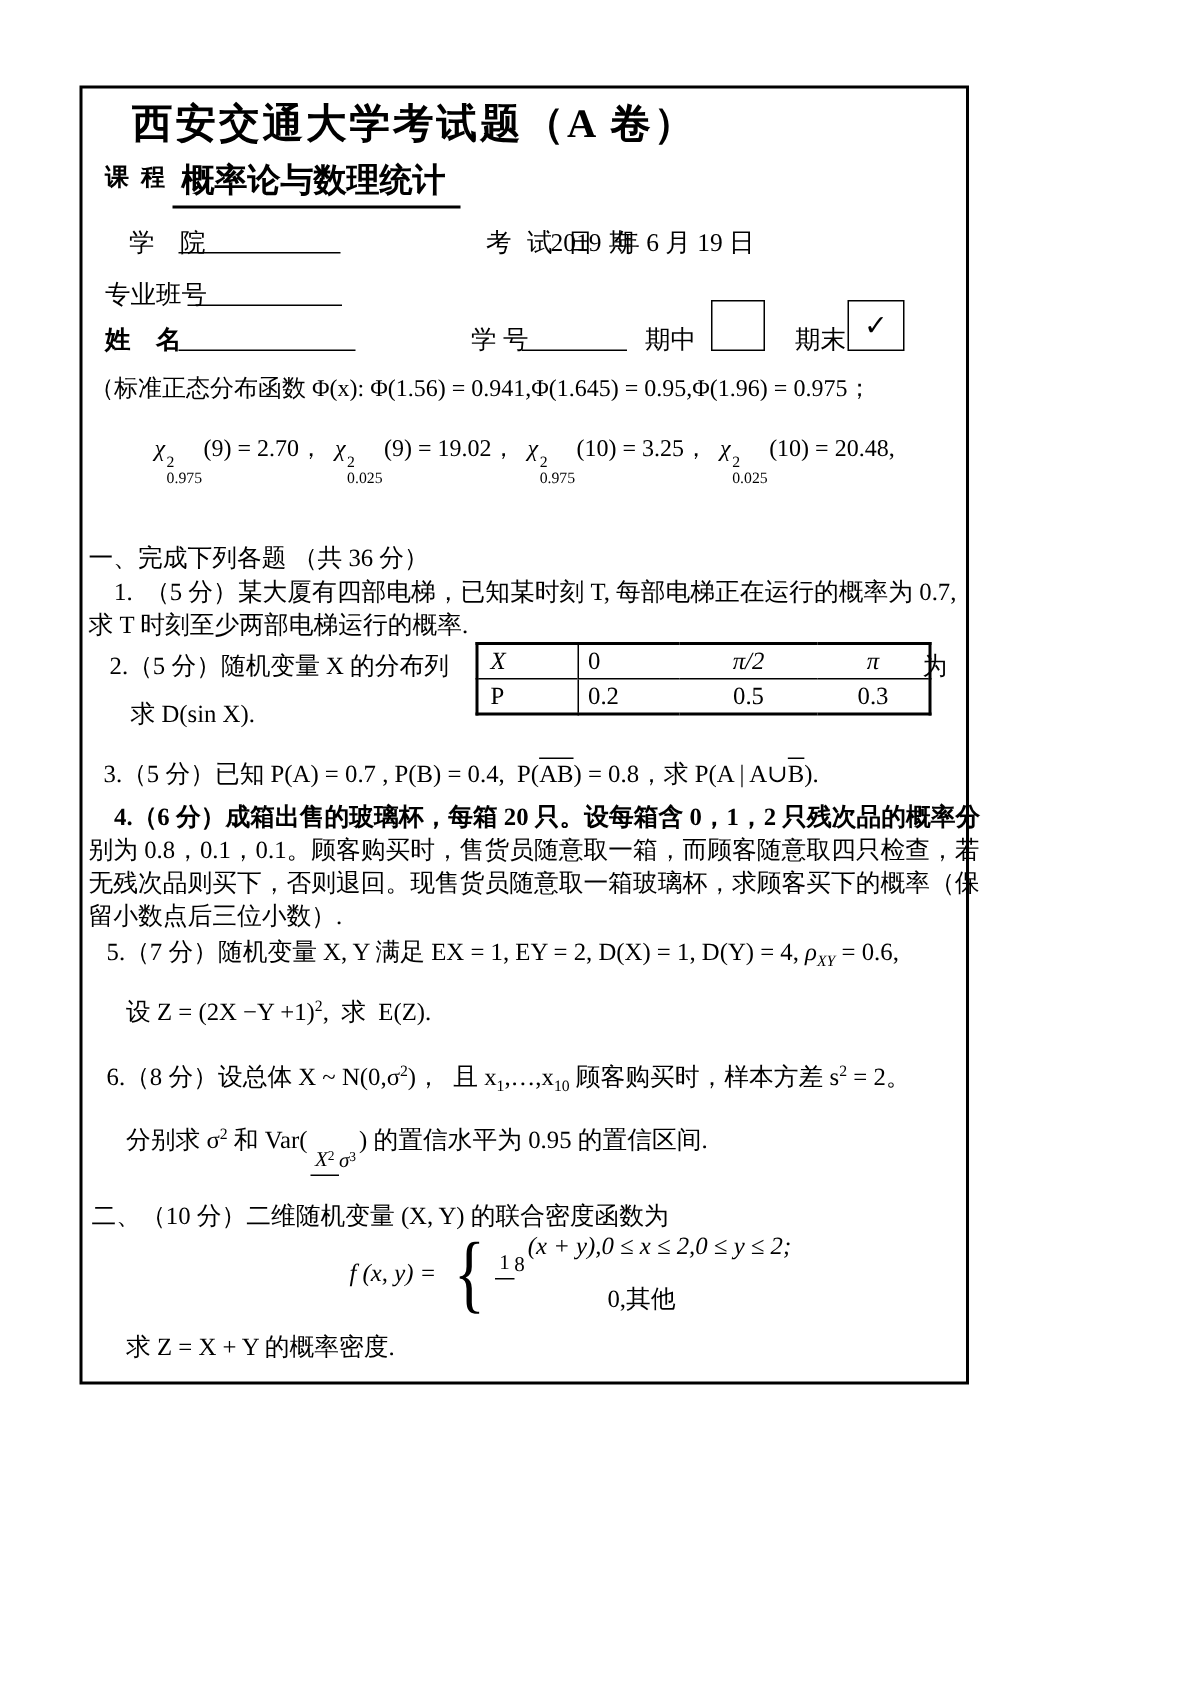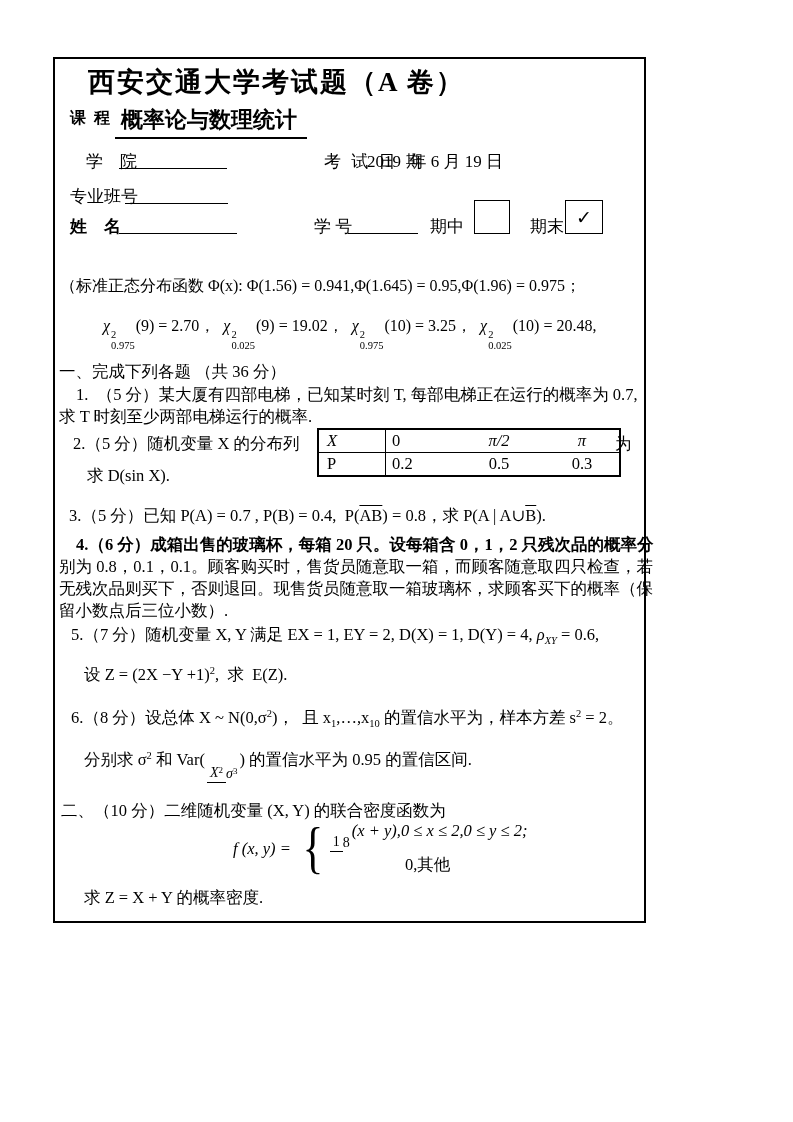--- a/index.html
+++ b/index.html
@@ -8,21 +8,21 @@
   .sheet{position:absolute;left:53px;top:57px;width:593px;height:866px;
          border:2px solid #000;box-sizing:border-box;}
   .abs{position:absolute;white-space:pre;}
   .title{font-size:27px;font-weight:bold;letter-spacing:2px;}
   .hlabel{font-size:17px;}
   .course{font-size:22px;font-weight:bold;border-bottom:2px solid #000;padding:0 10px 2px 6px;}
   .sp2{letter-spacing:3px;margin-left:41px;}
   .blank{position:absolute;border-bottom:1.5px solid #000;}
   .cbox{position:absolute;border:1.5px solid #000;display:flex;
         align-items:center;justify-content:center;font-size:19px;box-sizing:border-box;}
-  .fl{font-size:16px;margin-top:27px;}                 
+  .fl{font-size:16px;}                 
   .bl{font-size:16.5px;}               
   i{font-family:"Liberation Serif","DejaVu Serif",serif;}
   sup{font-size:10.5px;vertical-align:6px;line-height:0;}
   sub{font-size:10.5px;vertical-align:-4px;line-height:0;}
   .ss{display:inline-flex;flex-direction:column;align-items:flex-start;
       vertical-align:-7px;line-height:1;font-size:10.5px;margin:0 1px;}
   .ov{text-decoration:overline;}
   .mi{font-style:italic;}
   .sfrac{display:inline-flex;flex-direction:row;align-items:center;
          vertical-align:-12px;line-height:1.15;font-size:14px;margin:0 2px;}
@@ -104,21 +104,21 @@
   <div class="abs bl" style="left:21px;top:475px;font-weight:bold;">4.（6 分）成箱出售的玻璃杯，每箱 20 只。设每箱含 0，1，2 只残次品的概率分</div>
   <div class="abs bl" style="left:4px;top:497px;">别为 0.8，0.1，0.1。顾客购买时，售货员随意取一箱，而顾客随意取四只检查，若</div>
   <div class="abs bl" style="left:4px;top:519px;">无残次品则买下，否则退回。现售货员随意取一箱玻璃杯，求顾客买下的概率（保</div>
   <div class="abs bl" style="left:4px;top:541px;">留小数点后三位小数）.</div>
 
   <div class="abs bl" style="left:16px;top:565px;"><span>5.（7 分）随机变量 X, Y 满足 EX = 1, EY = 2, D(X) = 1, D(Y) = 4, </span><i>ρ</i><sub class="mi">XY</sub><span> = 0.6,</span>
   </div>
   <div class="abs bl" style="left:29px;top:605px;text-align:right;"><span>设 Z = (2X −Y +1)</span><sup>2</sup><span>,  求  E(Z).</span>
   </div>
 
-  <div class="abs bl" style="left:16px;top:648px;"><span>6.（8 分）设总体 X ~ N(0,σ</span><sup>2</sup><span>)，  且 x</span><sub>1</sub><span>,…,x</span><sub>10</sub><span> 的置信水平为，样本方差 s</span><sup>2</sup><span> = 2。</span>
+  <div class="abs bl" style="left:16px;top:648px;"><span>6.（8 分）设总体 X ~ N(0,σ</span><sup>2</sup><span>)，  且 x</span><sub>1</sub><span>,…,x</span><sub>10</sub><span> 顾客购买时，样本方差 s</span><sup>2</sup><span> = 2。</span>
   </div>
   <div class="abs bl" style="left:29px;top:690px;"><span>分别求 σ</span><sup>2</sup><span> 和 Var(</span><span class="sfrac"><span class="num"><i>X</i><sup>2</sup></span><span class="den"><i>σ</i><sup>3</sup></span></span><span>) 的置信水平为 0.95 的置信区间.</span>
   </div>
 
   <div class="abs bl" style="left:6px;top:741px;">二、（10 分）二维随机变量 (X, Y) 的联合密度函数为</div>
 
   <div class="abs eq" style="left:178px;top:762px;">
     <span class="mi">f (x, y) = </span>
     <span class="brace">{</span>
     <span class="eqcol">

